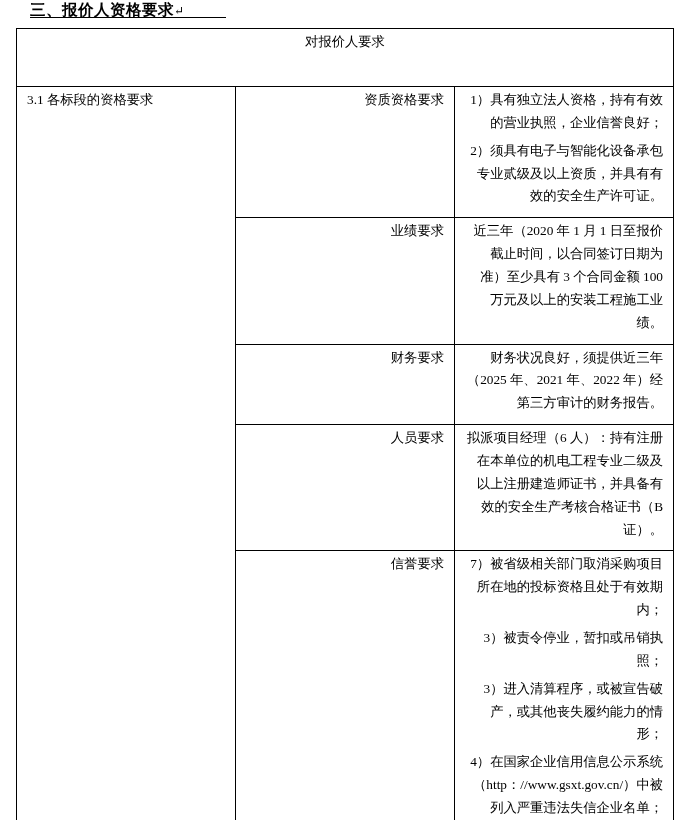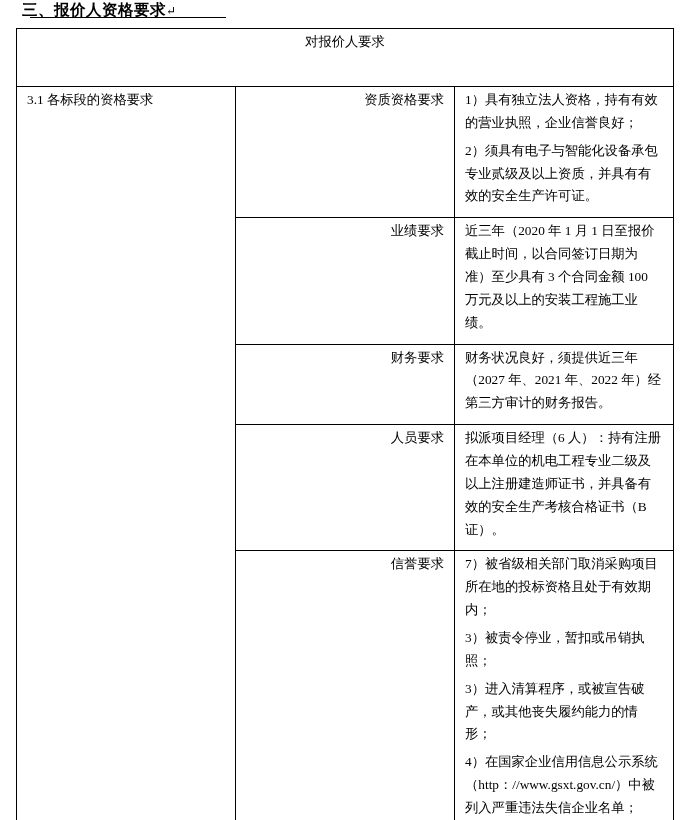--- a/index.html
+++ b/index.html
@@ -15,21 +15,21 @@
     overflow: hidden;
   }
   .page {
     position: relative;
     width: 698px;
     height: 820px;
     box-sizing: border-box;
   }
   .heading {
     position: absolute;
-    left: 22px;
+    left: 30px;
     top: 0px;
     font-size: 15.5px;
     font-weight: bold;
     letter-spacing: 0.5px;
     white-space: nowrap;
   }
   .heading .pilcrow {
     font-weight: normal;
     font-size: 12px;
     color: #000;
@@ -66,21 +66,21 @@
   }
   td.col-item {
     width: 90px;
     text-align: right;
     vertical-align: middle;
     padding-left: 4px;
     padding-right: 4px;
     white-space: nowrap;
   }
   td.col-req {
-    text-align: left;
+    text-align: right;
   }
   td.header-cell {
     text-align: center;
     vertical-align: middle;
     height: 46px;
     padding-top: 6px;
     padding-bottom: 6px;
   }
   .para {
     margin: 0;
@@ -118,21 +118,21 @@
       <tr>
         <td class="col-item">业绩要求</td>
         <td class="col-req">
           <p class="para">近三年（2020 年 1 月 1 日至报价截止时间，以合同签订日期为准）至少具有 3 个合同金额 100 万元及以上的安装工程施工业绩。</p>
         </td>
       </tr>
 
       <tr>
         <td class="col-item">财务要求</td>
         <td class="col-req">
-          <p class="para">财务状况良好，须提供近三年（2027 年、2021 年、2022 年）经第三方审计的财务报告。</p>
+          <p class="para">财务状况良好，须提供近三年（2025 年、2021 年、2022 年）经第三方审计的财务报告。</p>
         </td>
       </tr>
 
       <tr>
         <td class="col-item">人员要求</td>
         <td class="col-req">
           <p class="para">拟派项目经理（6 人）：持有注册在本单位的机电工程专业二级及以上注册建造师证书，并具备有效的安全生产考核合格证书（B 证）。</p>
         </td>
       </tr>
 

